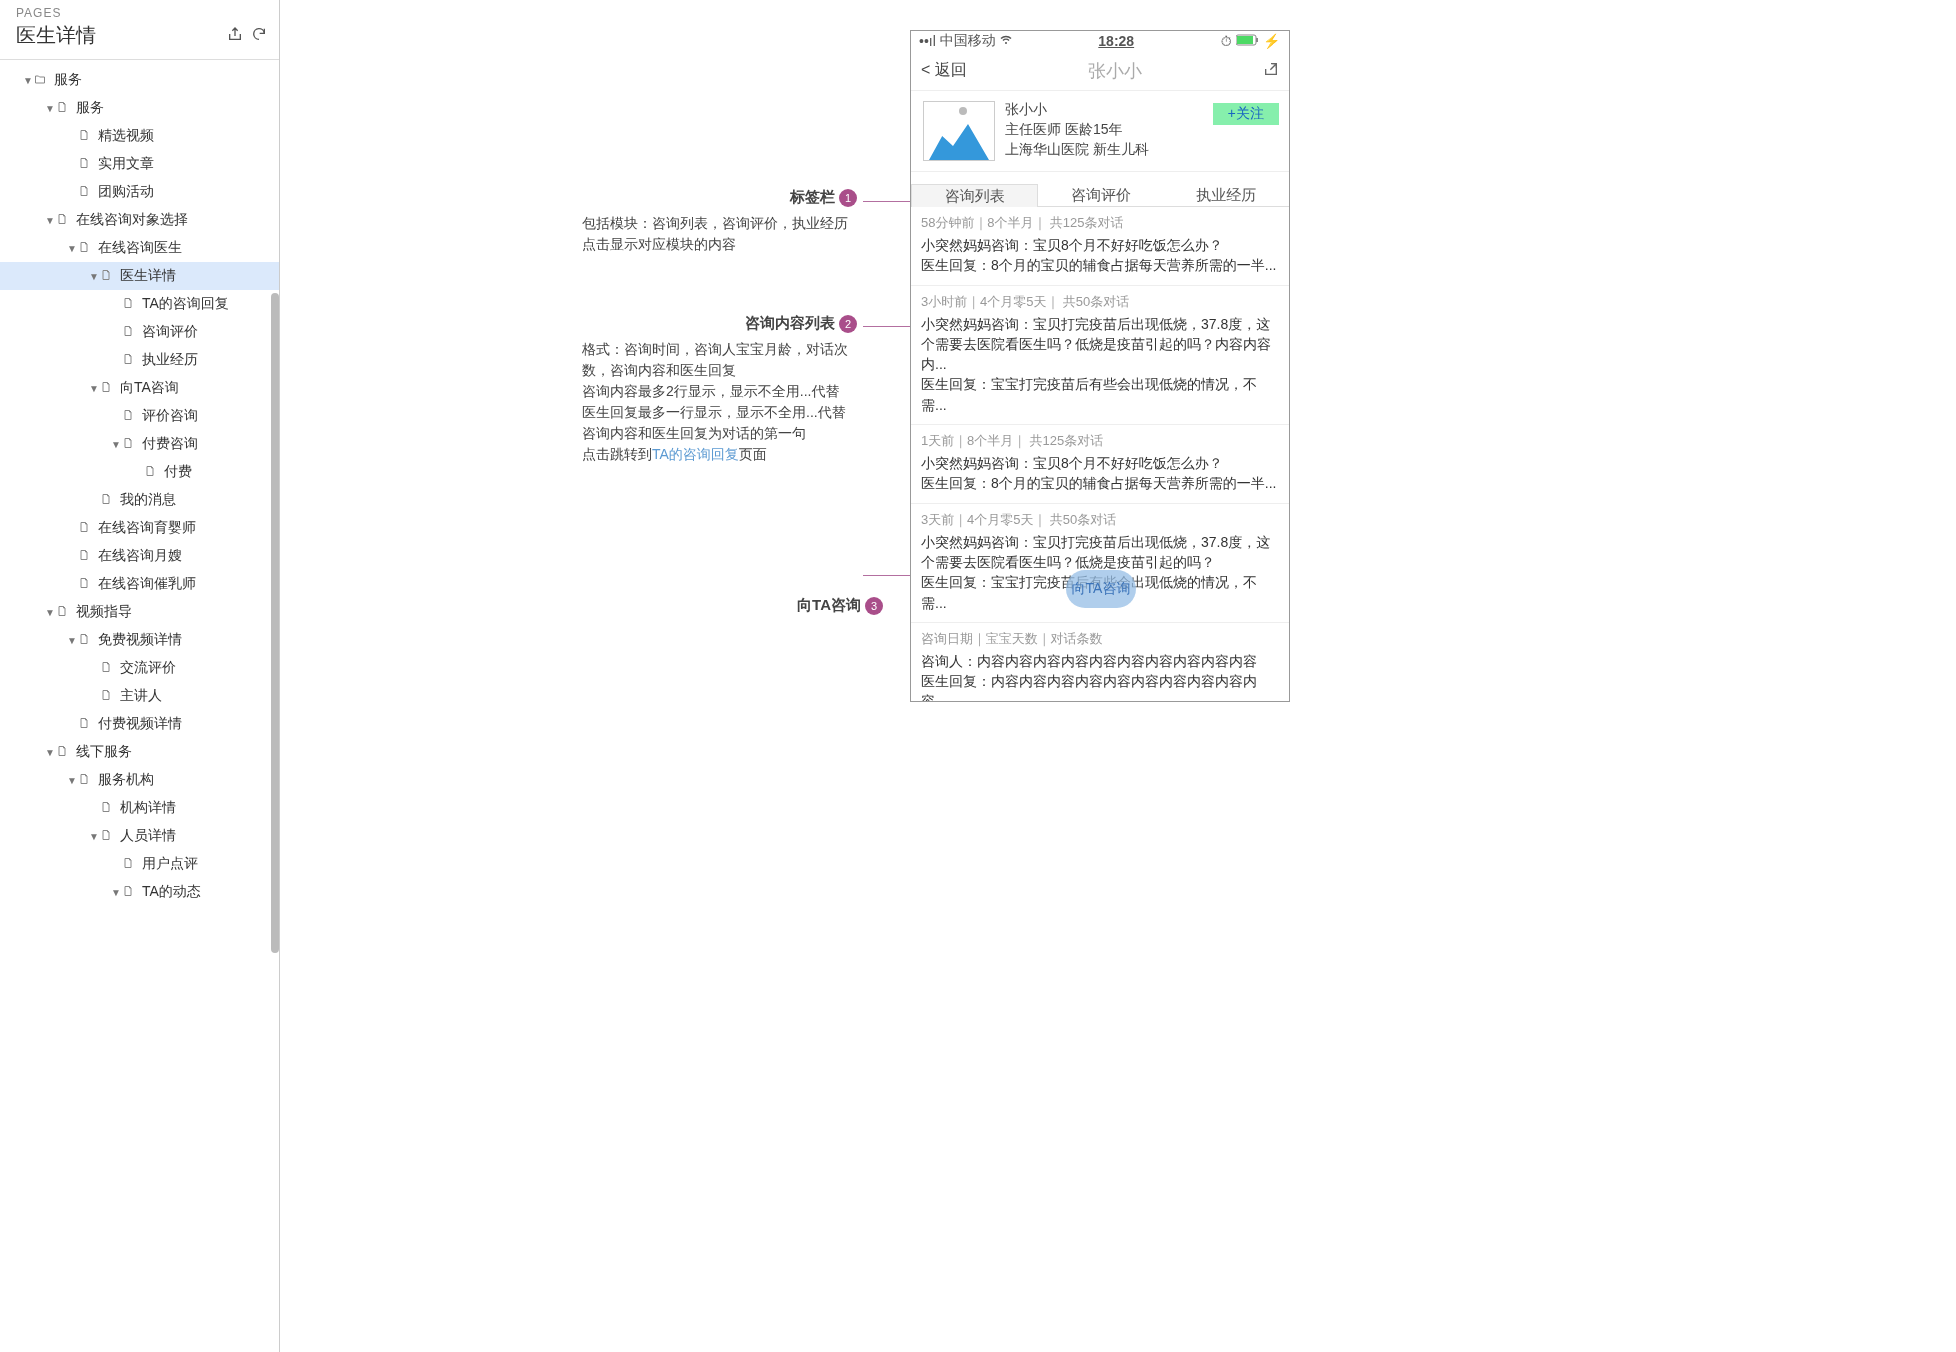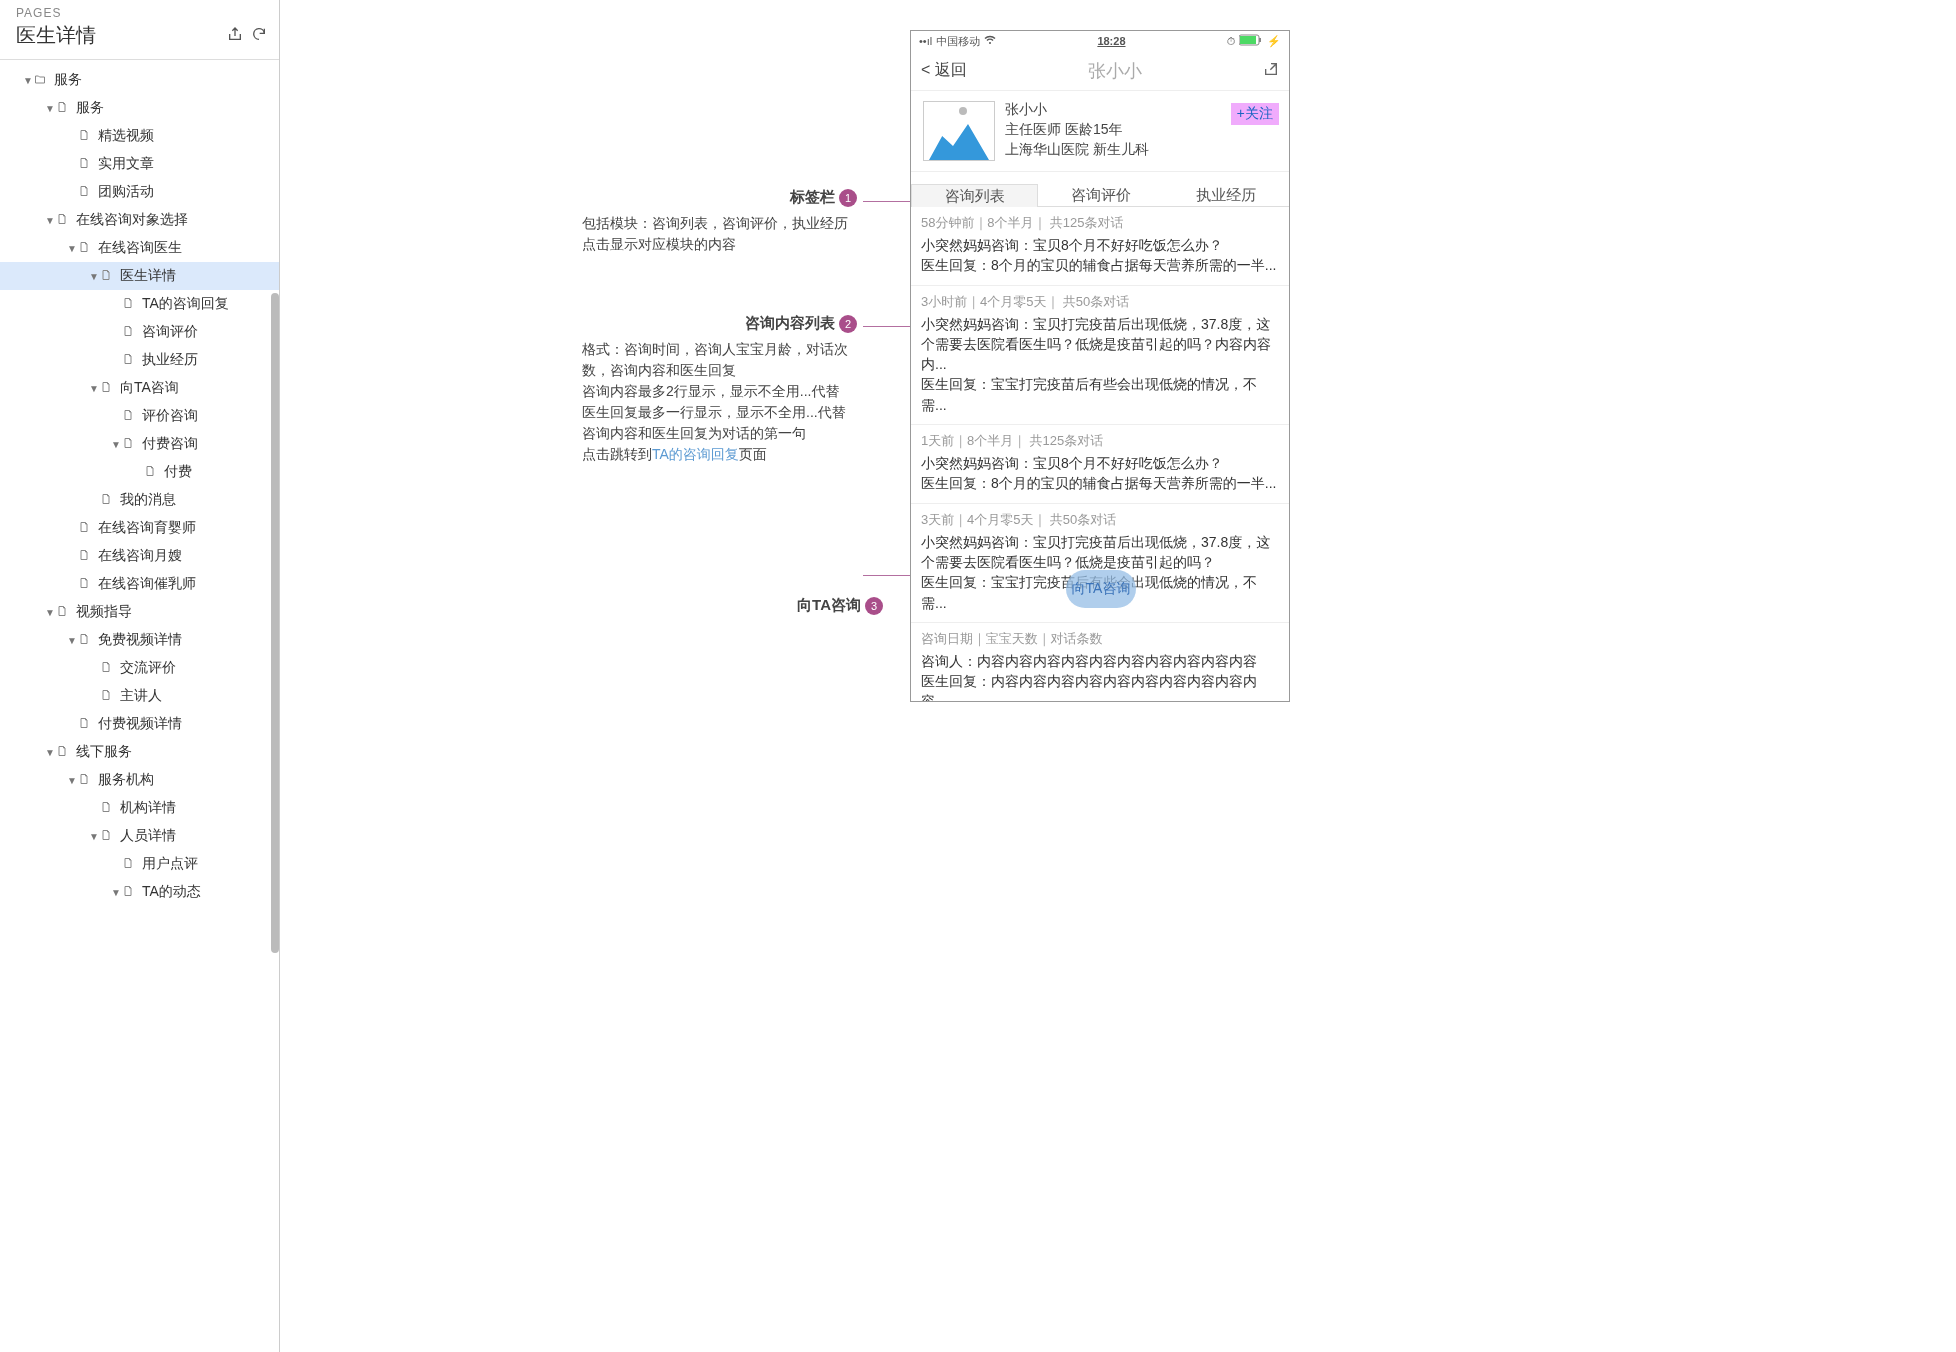--- a/index.html
+++ b/index.html
@@ -27,34 +27,34 @@
 .pad-2 { padding-left: 66px; }
 .pad-3 { padding-left: 88px; }
 .pad-4 { padding-left: 110px; }
 .pad-5 { padding-left: 132px; }
 
 
 .canvas { flex: 1; position: relative; }
 
 
 .phone { position: absolute; left: 630px; top: 30px; width: 380px; height: 672px; border: 1px solid #999; background: #fff; display: flex; flex-direction: column; }
-.status-bar { height: 20px; display: flex; align-items: center; justify-content: space-between; padding: 0 8px; font-size: 11px; color: #555; }
+.status-bar { height: 20px; display: flex; align-items: center; justify-content: space-between; padding: 0 8px; font-size: 14px; color: #555; }
 .status-left { display: flex; gap: 4px; align-items: center; }
 .status-right { display: flex; gap: 4px; align-items: center; }
 .nav-bar { height: 40px; display: flex; align-items: center; justify-content: space-between; padding: 0 10px; border-bottom: 1px solid #eee; }
 .nav-back { font-size: 16px; color: #444; }
 .nav-title { font-size: 18px; color: #aaa; }
 .nav-share { color: #666; }
 .doctor-card { padding: 10px 12px; display: flex; gap: 10px; position: relative; }
 .avatar { width: 72px; height: 60px; border: 1px solid #ccc; display: flex; align-items: flex-end; justify-content: center; padding-bottom: 0; }
 .avatar-inner { width: 60px; height: 40px; background: #3498db; clip-path: polygon(0 100%, 22% 40%, 40% 65%, 65% 10%, 100% 100%); position: relative; }
 .avatar-sun { width: 8px; height: 8px; border-radius: 50%; background: #bbb; position: absolute; top: 6px; left: 36px; }
 .avatar-wrap { position: relative; }
 .doctor-info { display: flex; flex-direction: column; gap: 2px; font-size: 14px; color: #444; }
-.follow-btn { position: absolute; right: 10px; top: 12px; padding: 2px 6px; background: #f0abfc; color: #1864c2; font-size: 14px; font-family: Liberation Mono, monospace; }
+.follow-btn { position: absolute; right: 10px; top: 12px; padding: 2px 15px; background: #86efac; color: #1864c2; font-size: 14px; font-family: Liberation Mono, monospace; }
 .tabs { display: flex; height: 36px; border-top: 1px solid #eee; }
 .tab { flex: 1; display: flex; align-items: center; justify-content: center; font-size: 15px; color: #555; border-bottom: 1px solid #ddd; cursor: pointer; margin-top: 12px; }
 .tab.active { background: #f4f4f4; border: 1px solid #ddd; border-bottom: none; }
 .list { flex: 1; overflow: hidden; position: relative; }
 .item { padding: 7px 10px 9px; border-bottom: 1px solid #eee; }
 .item-meta { font-size: 13px; color: #999; margin-bottom: 3px; }
 .item-line { font-size: 14px; color: #333; line-height: 1.45; }
 .float-btn { position: absolute; left: 155px; top: 539px; width: 70px; height: 38px; border-radius: 19px; background: rgba(150,190,230,0.75); color: #3b73b9; font-size: 14px; display: flex; align-items: center; justify-content: center; }
 
 

